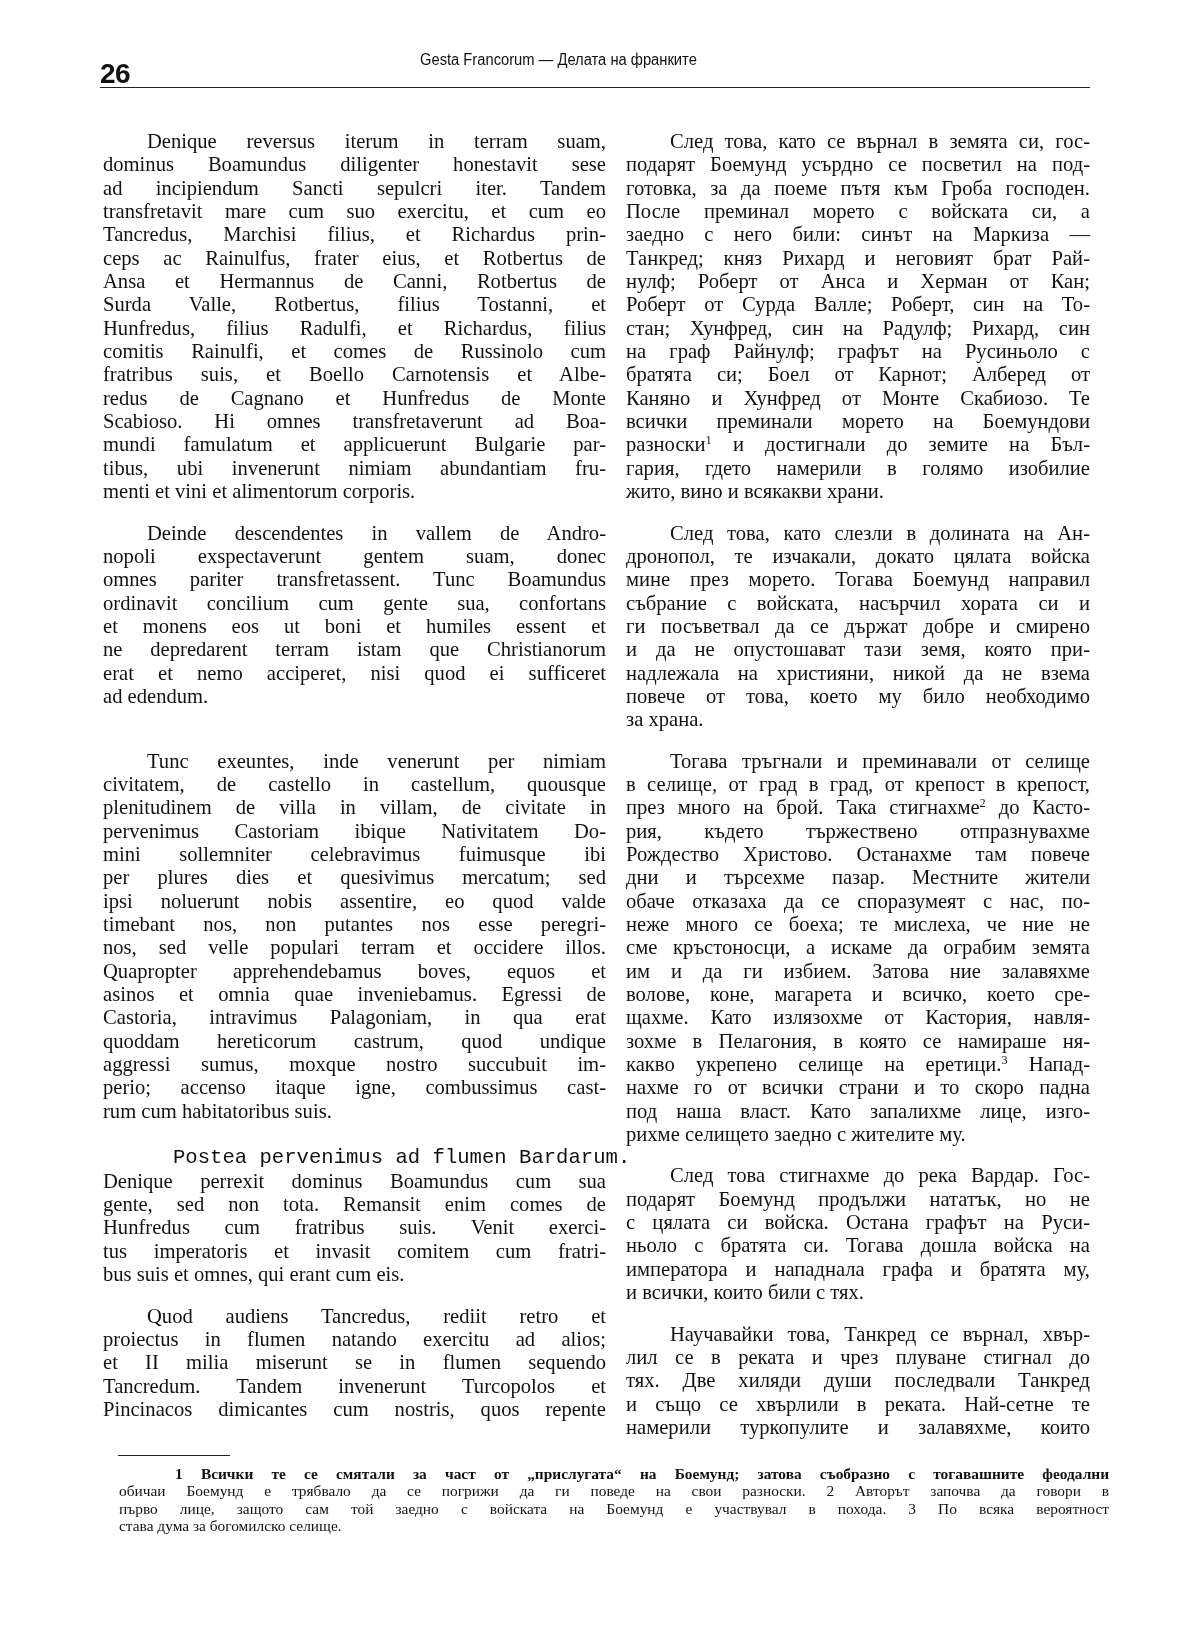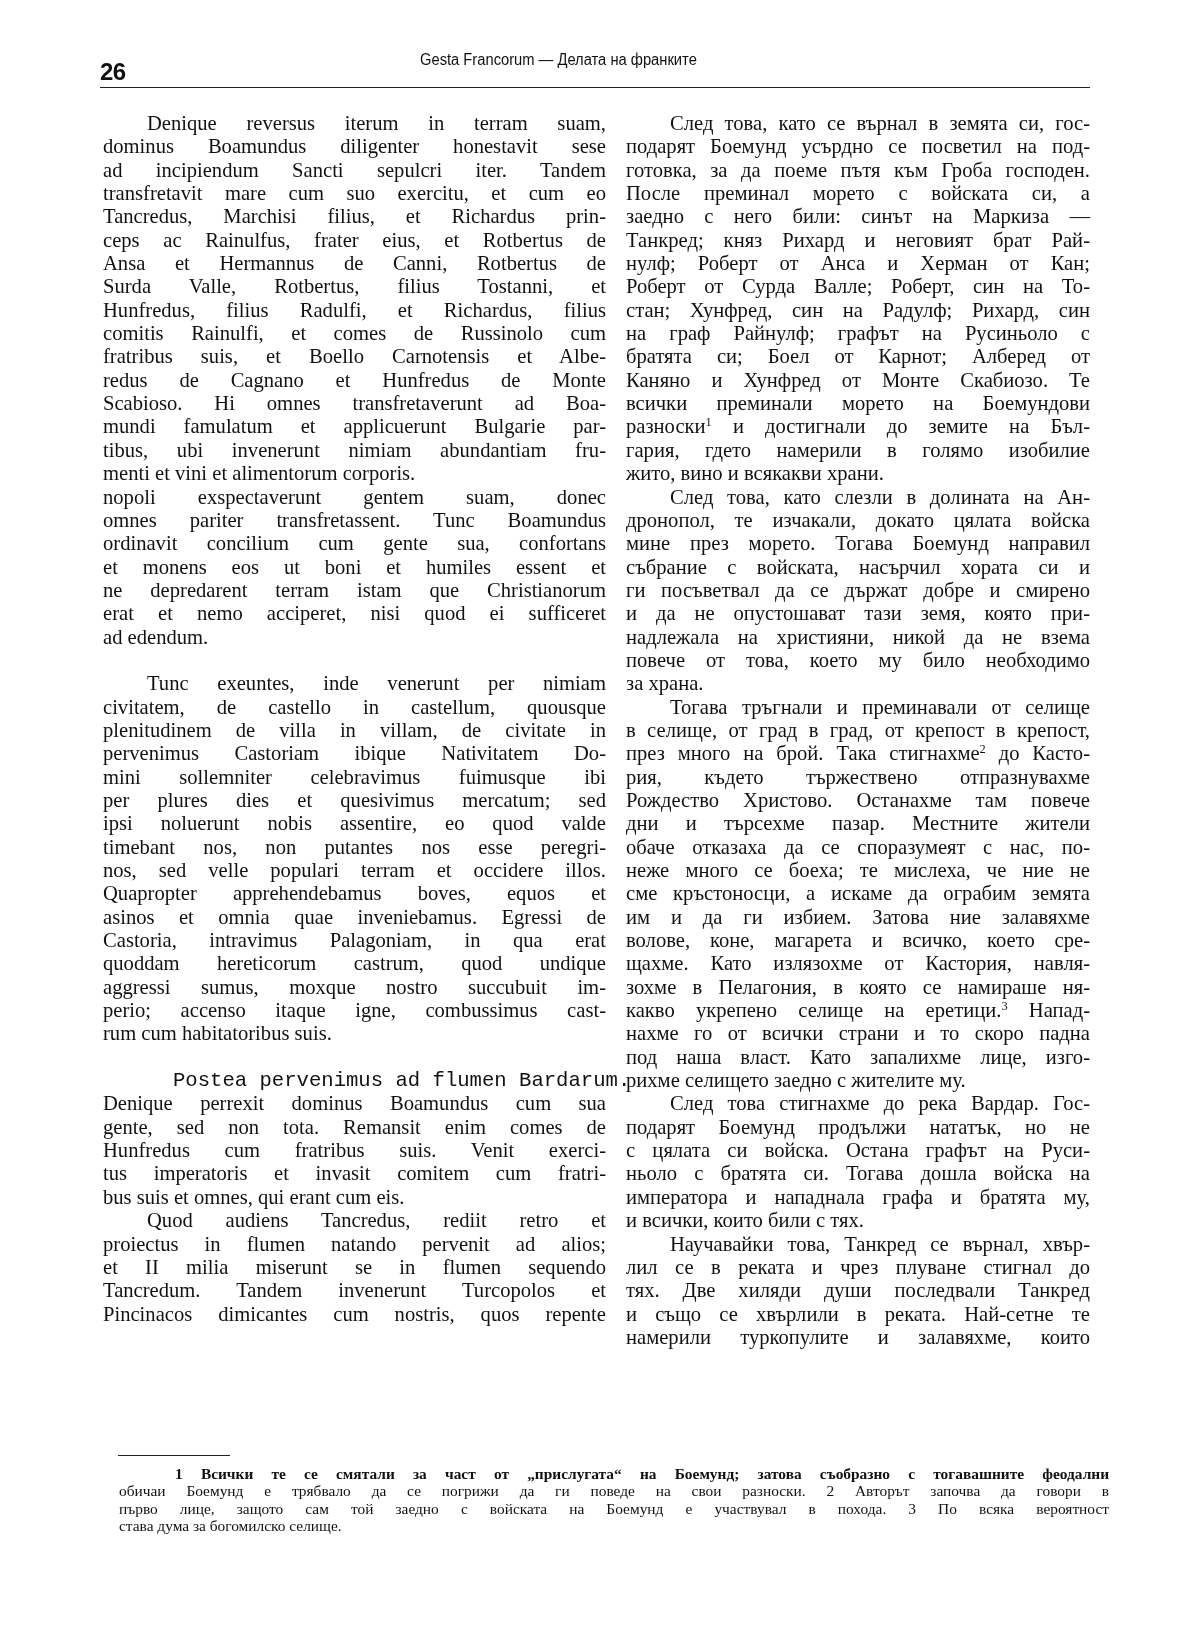--- a/index.html
+++ b/index.html
@@ -3,21 +3,21 @@
 <meta charset="utf-8">
 <style>
   html, body { margin: 0; padding: 0; background: #ffffff; }
   body {
     width: 1200px; height: 1638px; position: relative; overflow: hidden;
     font-family: "Liberation Serif", "DejaVu Serif", serif; color: #111;
   }
   .page-number {
     position: absolute; left: 100px; top: 58px;
     font-family: "Liberation Sans", "DejaVu Sans", sans-serif;
-    font-size: 24px; font-weight: bold; letter-spacing: -0.5px;
+    font-size: 28px; font-weight: bold; letter-spacing: -0.5px;
   }
   .running-head {
     position: absolute; left: 420px; top: 51px; width: 420px;
     font-family: "Liberation Sans", "DejaVu Sans", sans-serif;
     font-size: 16px; font-stretch: condensed; transform: scaleX(0.92); transform-origin: left;
     white-space: nowrap;
   }
   .head-rule {
     position: absolute; left: 100px; top: 87px; width: 990px; height: 0;
     border-top: 1.3px solid #222;
@@ -26,21 +26,21 @@
     position: absolute; top: 112px;
     font-size: 20.6px; line-height: 23.35px;
   }
   .col-latin { left: 103px; width: 503px; }
   .col-bulgarian { left: 626px; width: 464px; }
   .line {
     display: block; white-space: nowrap; text-align: justify; text-align-last: justify;
     height: 23.35px; overflow: visible;
   }
   .line.last { text-align-last: left; }
-  .line.indent { padding-left: 44px; }
+  .line.indent { padding-left: 44px; margin-top: 18px; }
   .line.indent2 { padding-left: 70px; font-family: Liberation Mono, monospace; }
   .gap { display: block; height: 23.35px; }
   .footnote-rule {
     position: absolute; left: 118px; top: 1455px; width: 112px; height: 0;
     border-top: 1.2px solid #222;
   }
   .footnotes {
     position: absolute; left: 119px; top: 1465px; width: 990px;
     font-size: 15.4px; line-height: 17.4px;
   }
@@ -65,20 +65,21 @@
     <span class="line"><span>Ansa et Hermannus de Canni, Rotbertus de</span></span>
     <span class="line"><span>Surda Valle, Rotbertus, filius Tostanni, et</span></span>
     <span class="line"><span>Hunfredus, filius Radulfi, et Richardus, filius</span></span>
     <span class="line"><span>comitis Rainulfi, et comes de Russinolo cum</span></span>
     <span class="line"><span>fratribus suis, et Boello Carnotensis et Albe-</span></span>
     <span class="line"><span>redus de Cagnano et Hunfredus de Monte</span></span>
     <span class="line"><span>Scabioso. Hi omnes transfretaverunt ad Boa-</span></span>
     <span class="line"><span>mundi famulatum et applicuerunt Bulgarie par-</span></span>
     <span class="line"><span>tibus, ubi invenerunt nimiam abundantiam fru-</span></span>
     <span class="line last"><span>menti et vini et alimentorum corporis.</span></span>
+    <span class="line indent"><span>Deinde descendentes in vallem de Andro-</span></span>
     <span class="line"><span>nopoli exspectaverunt gentem suam, donec</span></span>
     <span class="line"><span>omnes pariter transfretassent. Tunc Boamundus</span></span>
     <span class="line"><span>ordinavit concilium cum gente sua, confortans</span></span>
     <span class="line"><span>et monens eos ut boni et humiles essent et</span></span>
     <span class="line"><span>ne depredarent terram istam que Christianorum</span></span>
     <span class="line"><span>erat et nemo acciperet, nisi quod ei sufficeret</span></span>
     <span class="line last"><span>ad edendum.</span></span>
     <span class="gap"></span>
     <span class="line indent"><span>Tunc exeuntes, inde venerunt per nimiam</span></span>
     <span class="line"><span>civitatem, de castello in castellum, quousque</span></span>
@@ -97,21 +98,21 @@
     <span class="line"><span>perio; accenso itaque igne, combussimus cast-</span></span>
     <span class="line last"><span>rum cum habitatoribus suis.</span></span>
     <span class="gap"></span>
     <span class="line indent2"><span>Postea pervenimus ad flumen Bardarum.</span></span>
     <span class="line"><span>Denique perrexit dominus Boamundus cum sua</span></span>
     <span class="line"><span>gente, sed non tota. Remansit enim comes de</span></span>
     <span class="line"><span>Hunfredus cum fratribus suis. Venit exerci-</span></span>
     <span class="line"><span>tus imperatoris et invasit comitem cum fratri-</span></span>
     <span class="line last"><span>bus suis et omnes, qui erant cum eis.</span></span>
     <span class="line indent"><span>Quod audiens Tancredus, rediit retro et</span></span>
-    <span class="line"><span>proiectus in flumen natando pervenit ad alios;</span></span>
+    <span class="line"><span>proiectus in flumen natando exercitu ad alios;</span></span>
     <span class="line"><span>et II milia miserunt se in flumen sequendo</span></span>
     <span class="line"><span>Tancredum. Tandem invenerunt Turcopolos et</span></span>
     <span class="line"><span>Pincinacos dimicantes cum nostris, quos repente</span></span>
   </div>
 <div class="col col-bulgarian" id="bg-col">
     <span class="line indent"><span>След това, като се върнал в земята си, гос-</span></span>
     <span class="line"><span>подарят Боемунд усърдно се посветил на под-</span></span>
     <span class="line"><span>готовка, за да поеме пътя към Гроба господен.</span></span>
     <span class="line"><span>После преминал морето с войската си, а</span></span>
     <span class="line"><span>заедно с него били: синът на Маркиза —</span></span>

